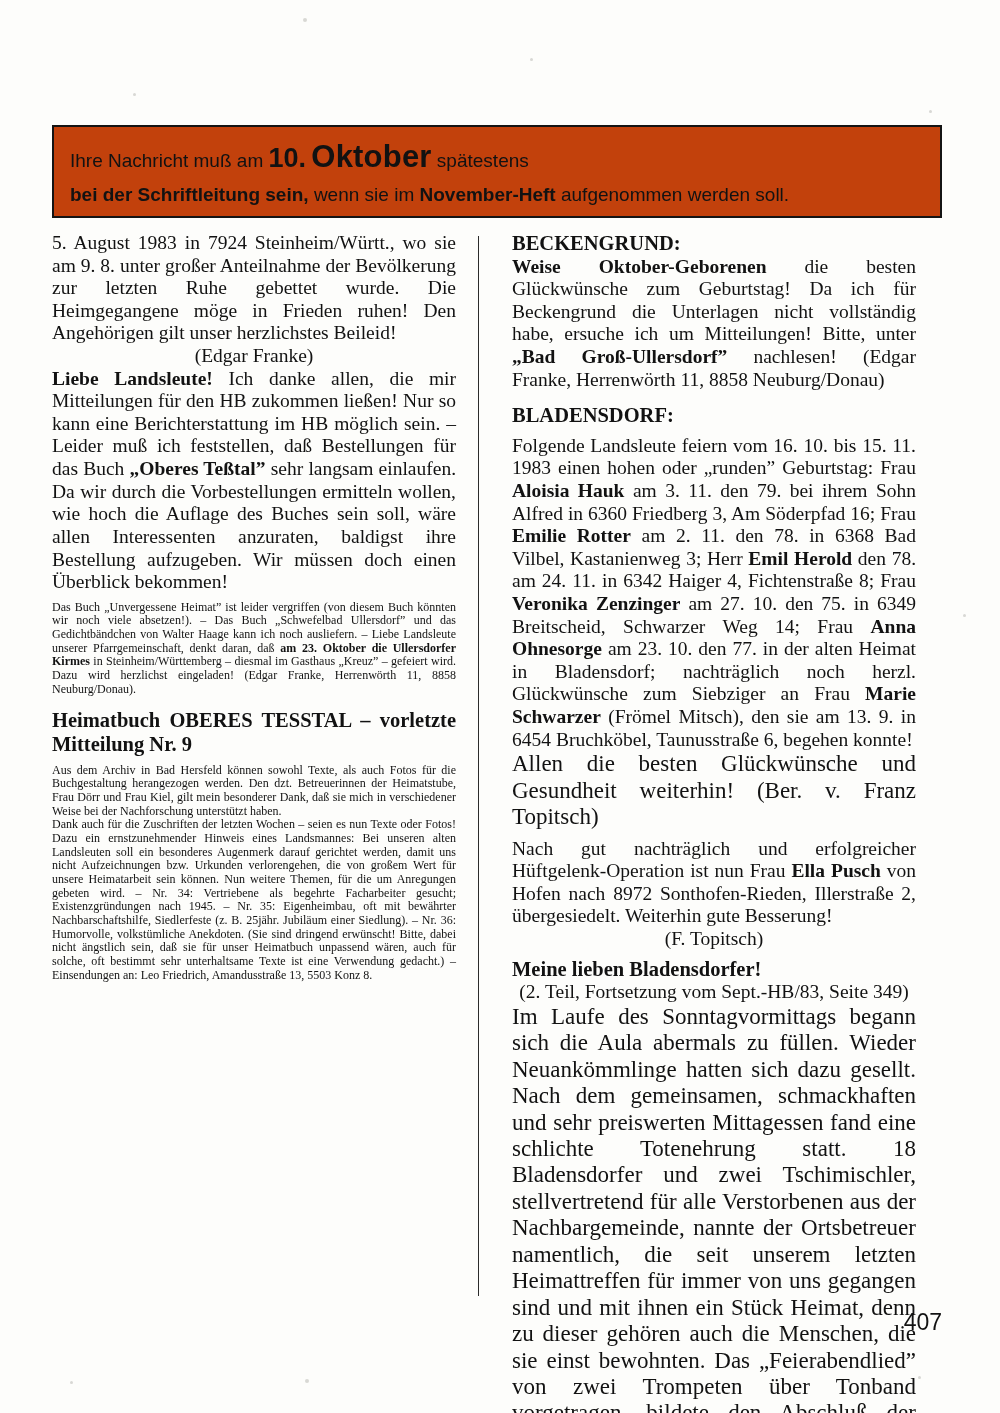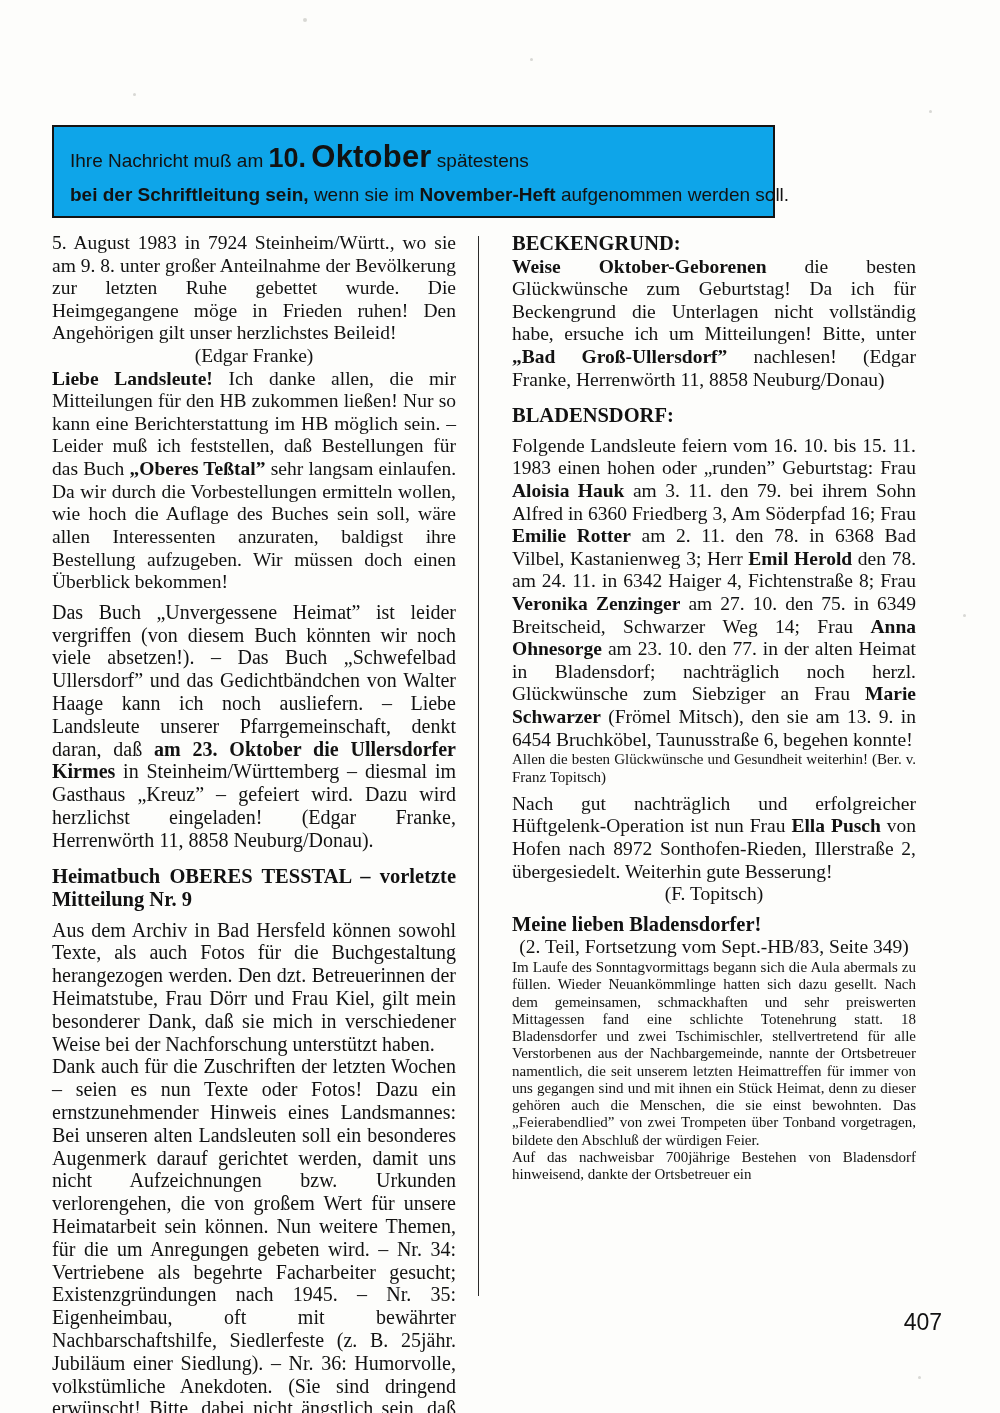--- a/index.html
+++ b/index.html
@@ -20,25 +20,25 @@
     position: absolute;
     background: #b9b9b4;
     border-radius: 50%;
     opacity: .55;
   }
   
   .notice-box {
     position: absolute;
     left: 52px;
     top: 125px;
-    width: 723px;
+    width: 890px;
     box-sizing: border-box;
     border: 2px solid #141414;
     padding: 12px 20px 10px 16px;
-    background: #0ea5e9;
+    background: #c2410c;
   }
   .notice-line1 {
     font-family: "Liberation Sans", sans-serif;
     font-size: 19px;
     line-height: 1.15;
     white-space: nowrap;
   }
   .notice-line1 .big {
     font-size: 27px;
     font-weight: bold;
@@ -72,22 +72,22 @@
     left: 478px;
     top: 236px;
     width: 1px;
     height: 1060px;
     background: #2b2b2b;
   }
 
   p { margin: 0; }
 
   .t18 { font-size: 19.5px; line-height: 1.16; }
-  .t16 { font-size: 15px; line-height: 1.15; }
-  .t15 { font-size: 20px; line-height: 1.14; }
+  .t16 { font-size: 23px; line-height: 1.15; }
+  .t15 { font-size: 12px; line-height: 1.14; }
   .right { text-align: center; }
   .nojust { text-align: center; }
 
   .head-bold {
     font-weight: bold;
     font-size: 20.5px;
     line-height: 1.15;
   }
   .gap-s { margin-top: 7px; }
   .gap-m { margin-top: 13px; }

